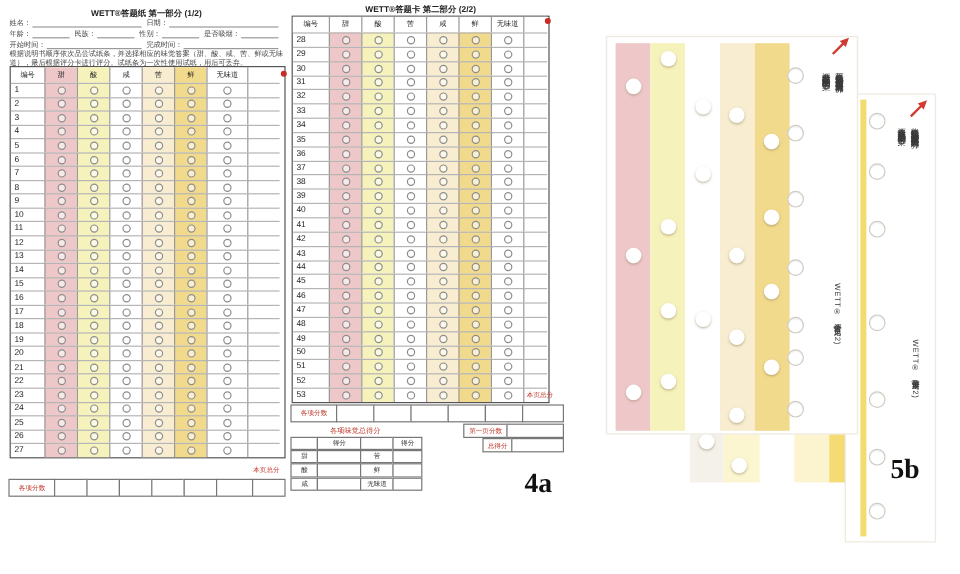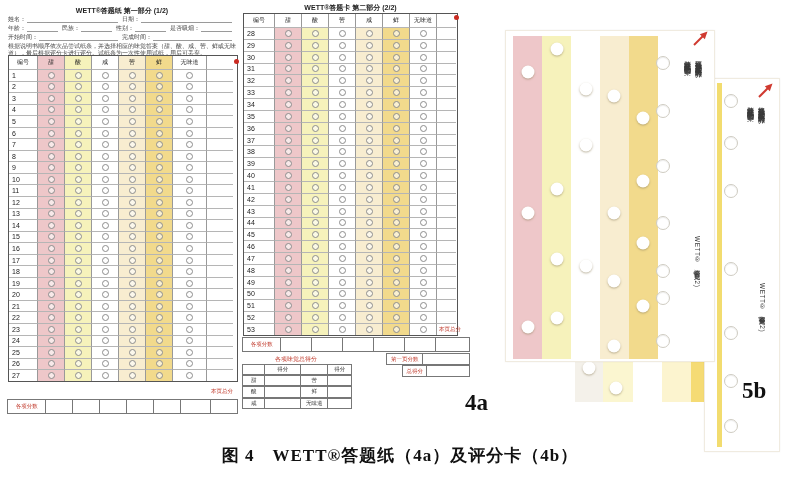--- a/index.html
+++ b/index.html
@@ -1347,21 +1347,21 @@
       <div class="fcell">鲜</div>
       <div class="fcell"></div>
 
       <div class="fcell">咸</div>
       <div class="fcell"></div>
       <div class="fcell">无味道</div>
       <div class="fcell"></div>
     </div>
   </div>
 
-  <div class="panel-label" style="left:437px;top:390px;margin-left:28px;">4a</div>
+  <div class="panel-label" style="left:437px;top:390px;">4a</div>
 
   <div class="patch" style="left:575px;top:357px;width:28px;height:45px;background:#f4f1ea;"></div>
   <div class="patch" style="left:603px;top:361px;width:30px;height:41px;background:#fbf6d0;"></div>
   <div class="patch" style="left:662px;top:359px;width:29px;height:43px;background:#fcf4cf;"></div>
   <div class="patch" style="left:691px;top:359px;width:29px;height:43px;background:#f5db74;"></div>
   <div class="abs" style="left:0;top:0;">
       <div class="hole fill" style="left: 589px; top: 368px;"></div>
       <div class="hole fill" style="left: 616px; top: 388px;"></div>
     </div>
 
@@ -1435,15 +1435,14 @@
 
     <div class="vcols" style="left:40px;top:22px;height:230px;">
       <div>将红色箭头和第二部分答题纸右上角的红点对齐</div>
       <div>评分卡圆孔处显示的即为正确答案</div>
     </div>
     <div class="vfoot" style="left:52px;top:204px;">WETT®评分卡第二页 (2/2)</div>
   </div>
 
   <div class="panel-label" style="left:742px;top:378px;z-index:3;">5b</div>
 
-  <div class="caption" style="top:444px;">图 4　WETT®答题纸（4a）及评分卡（4b）</div>
 
 </div>
 
 </body></html>

